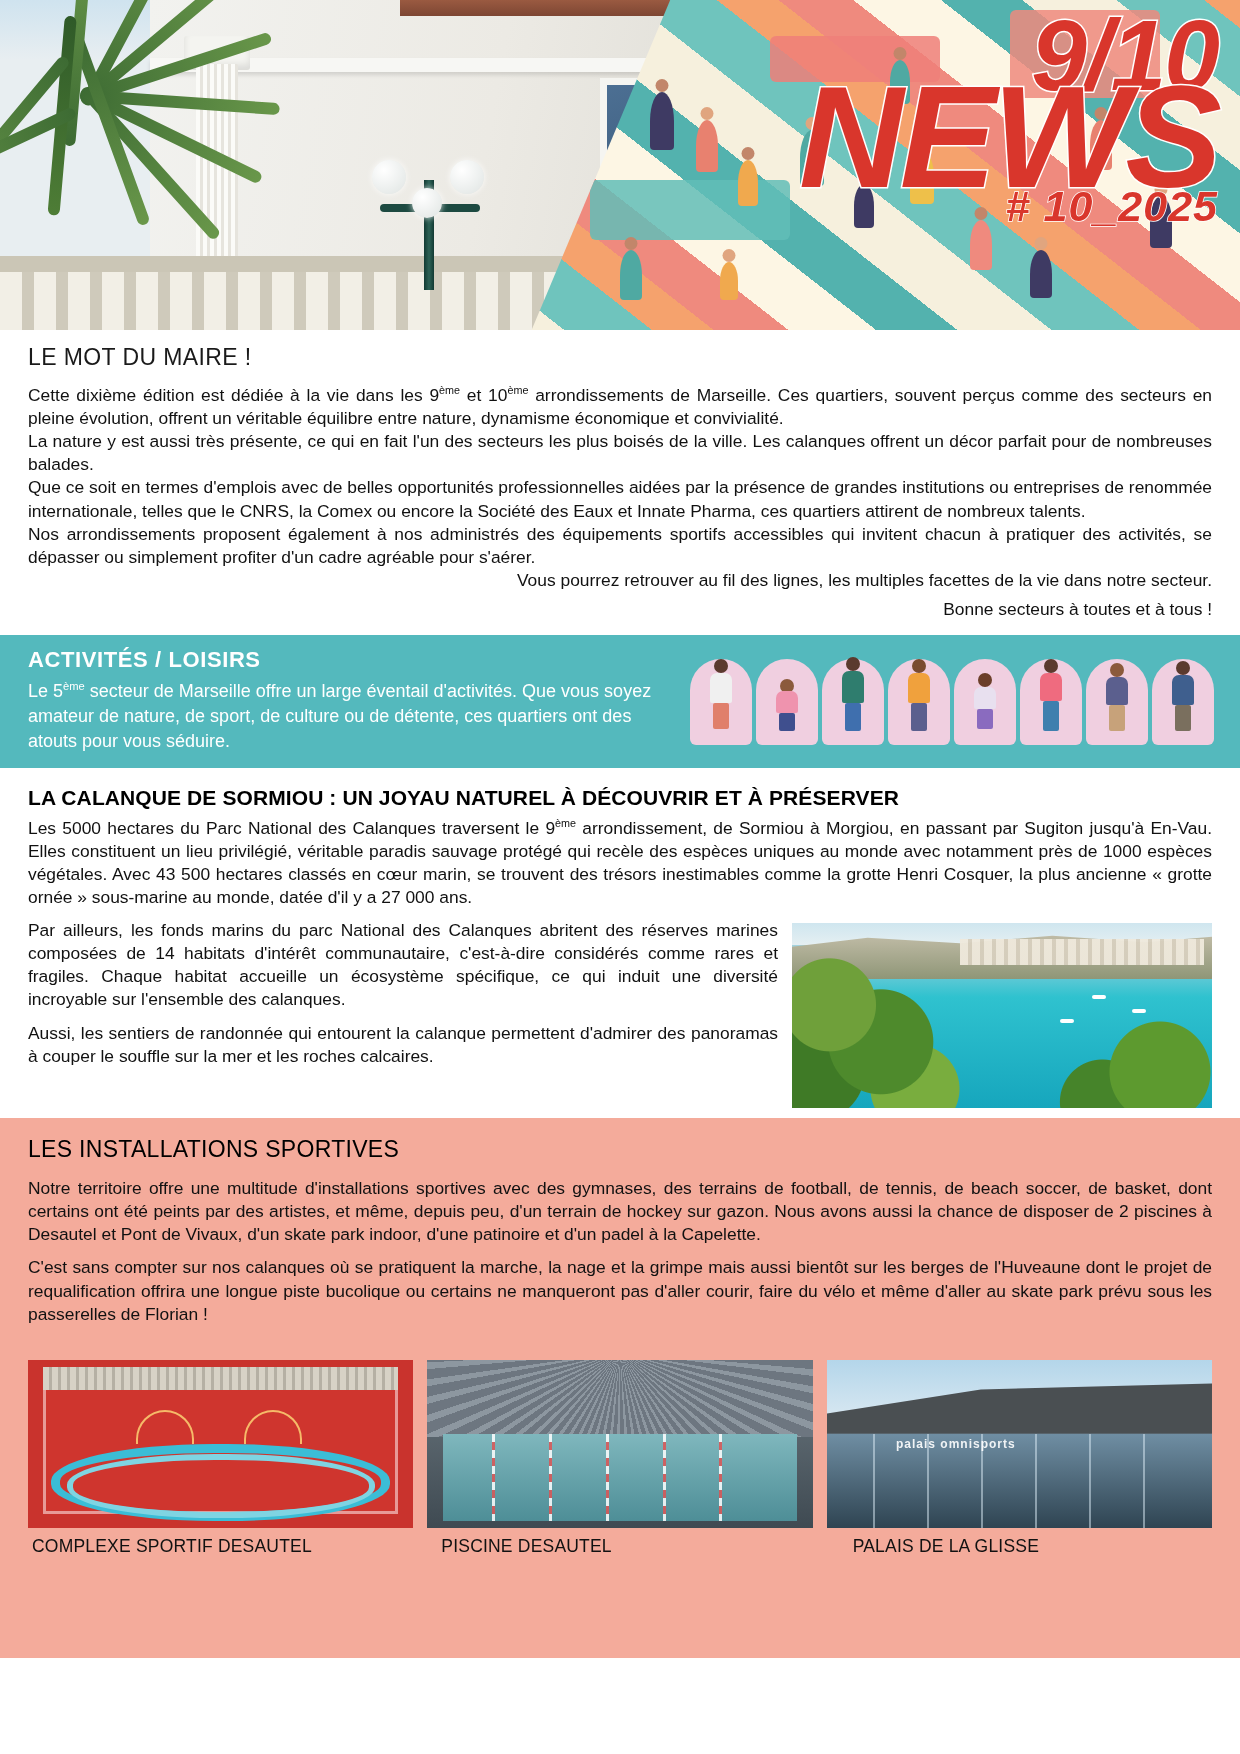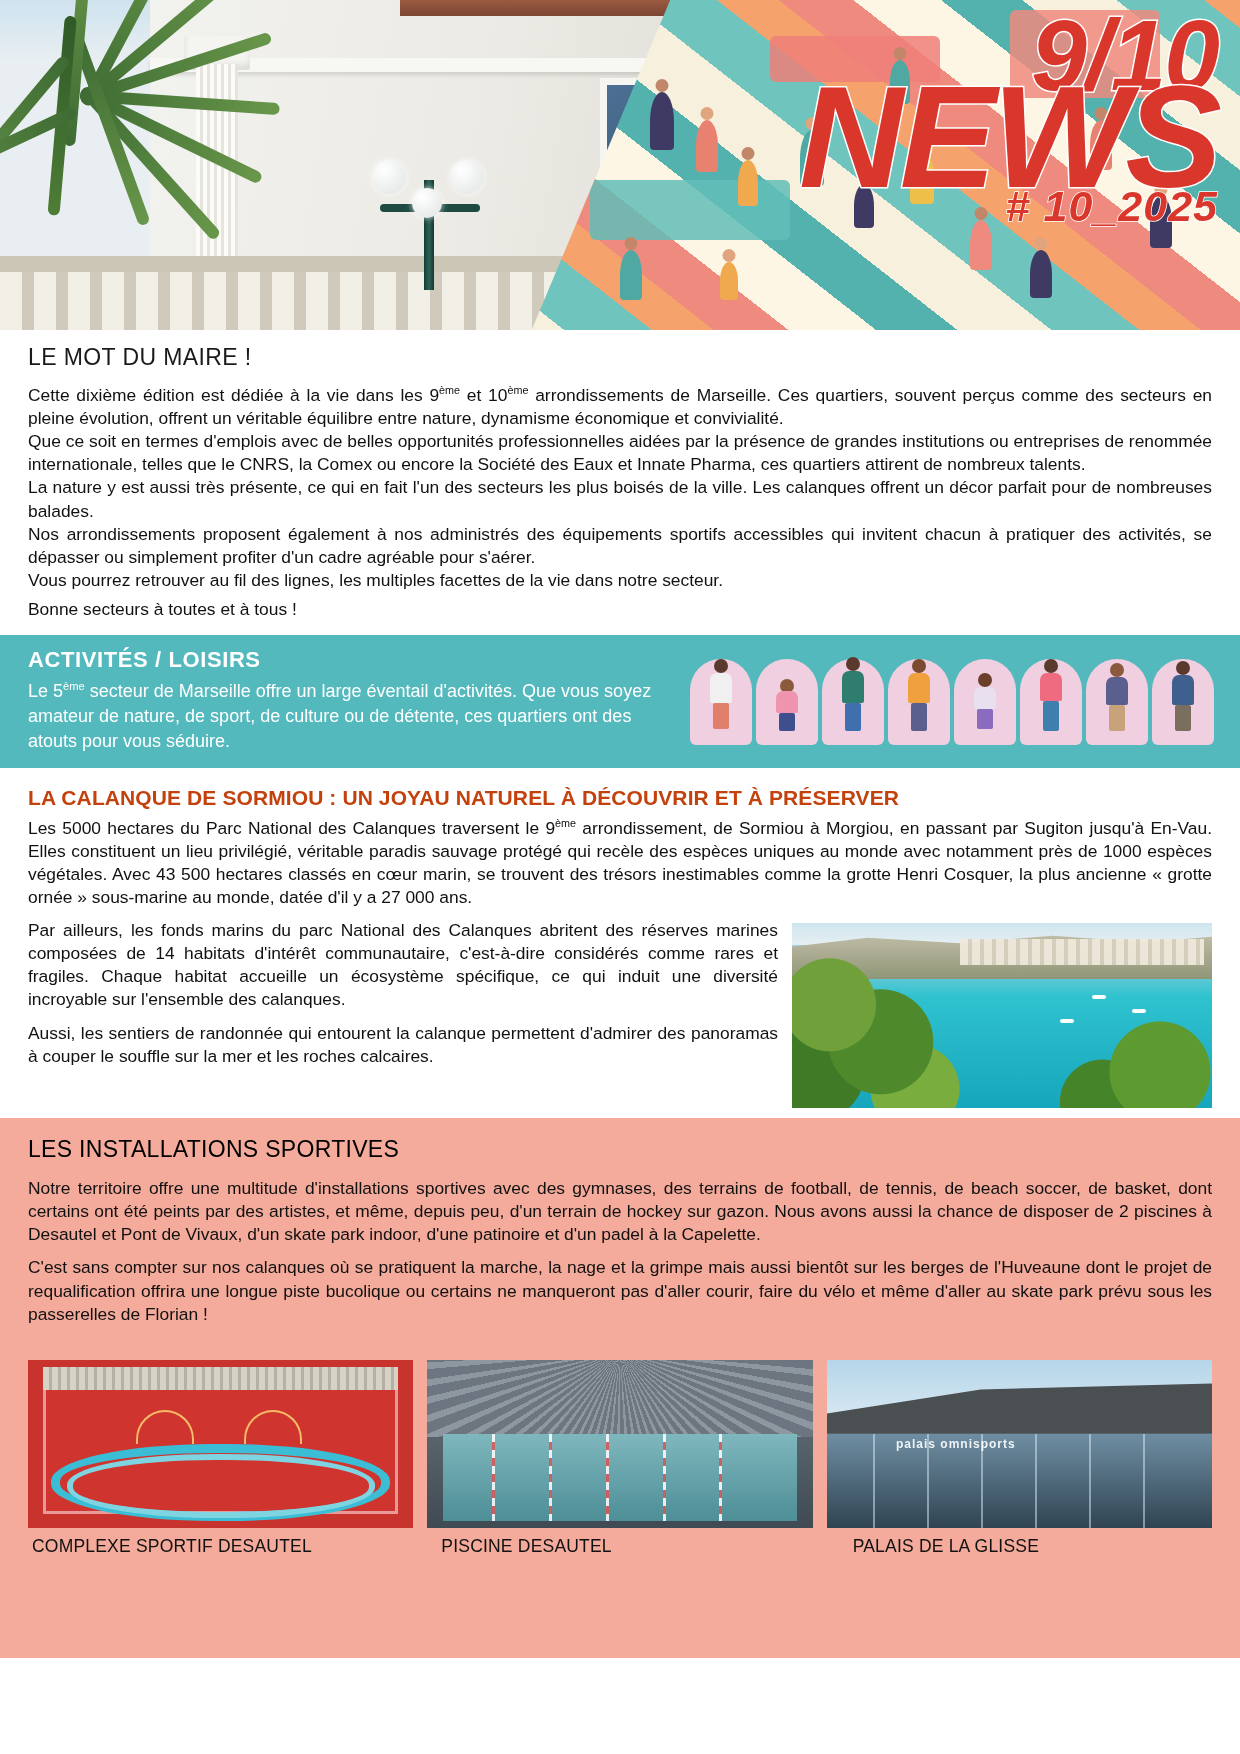--- a/index.html
+++ b/index.html
@@ -184,32 +184,32 @@
     font-weight: normal;
     letter-spacing: .4px;
     color: #1a1a1a;
     margin: 14px 0 12px 0;
     font-family: "Liberation Sans", sans-serif;
   }
   h3.sub-h {
     font-size: 21px;
     font-weight: bold;
     letter-spacing: .1px;
-    color: #c2410c;
+    color: #000000;
     margin: 6px 0 6px 0;
   }
 
   p.par {
     font-size: 17.4px;
     line-height: 1.33;
     color: #111;
     text-align: justify;
     margin: 0;
   }
-  p.par.nojust { text-align: left; }
+  p.par.nojust { text-align: right; }
 
   sup { font-size: .62em; vertical-align: super; }
 
   
   .teal-band {
     position: relative;
     width: 1240px;
     background: #54b9bd;
     color: #ffffff;
     padding: 10px 28px 14px 28px;
@@ -488,22 +488,22 @@
       <span class="news-word">NEWS</span>
       <span class="news-issue"># 10_2025</span>
     </div>
   </div>
 
   <div class="body-wrap">
     <h2 class="section-h">LE MOT DU MAIRE !</h2>
 
     <p class="par"><span>Cette dixième édition est dédiée à la vie dans les 9</span><sup>ème</sup><span> et 10</span><sup>ème</sup><span> arrondissements de Marseille. Ces quartiers, souvent perçus comme des secteurs en pleine évolution, offrent un véritable équilibre entre nature, dynamisme économique et convivialité.</span></p>
 
+    <p class="par">La nature y est aussi très présente, ce qui en fait l'un des secteurs les plus boisés de la ville. Les calanques offrent un décor parfait pour de nombreuses balades.</p>
     <p class="par">Que ce soit en termes d'emplois avec de belles opportunités professionnelles aidées par la présence de grandes institutions ou entreprises de renommée internationale, telles que le CNRS, la Comex ou encore la Société des Eaux et Innate Pharma, ces quartiers attirent de nombreux talents.</p>
-    <p class="par">La nature y est aussi très présente, ce qui en fait l'un des secteurs les plus boisés de la ville. Les calanques offrent un décor parfait pour de nombreuses balades.</p>
     <p class="par">Nos arrondissements proposent également à nos administrés des équipements sportifs accessibles qui invitent chacun à pratiquer des activités, se dépasser ou simplement profiter d'un cadre agréable pour s'aérer.</p>
     <p class="par nojust">Vous pourrez retrouver au fil des lignes, les multiples facettes de la vie dans notre secteur.</p>
     <p class="par nojust" style="margin-top:6px;">Bonne secteurs à toutes et à tous !</p>
   </div>
 
   <div class="teal-band" style="margin-top:14px;">
     <h2>ACTIVITÉS / LOISIRS</h2>
     <p><span>Le 5</span><sup>ème</sup><span> secteur de Marseille offre un large éventail d'activités. Que vous soyez amateur de nature, de sport, de culture ou de détente, ces quartiers ont des atouts pour vous séduire.</span></p>
 
     <div class="teal-illus">

